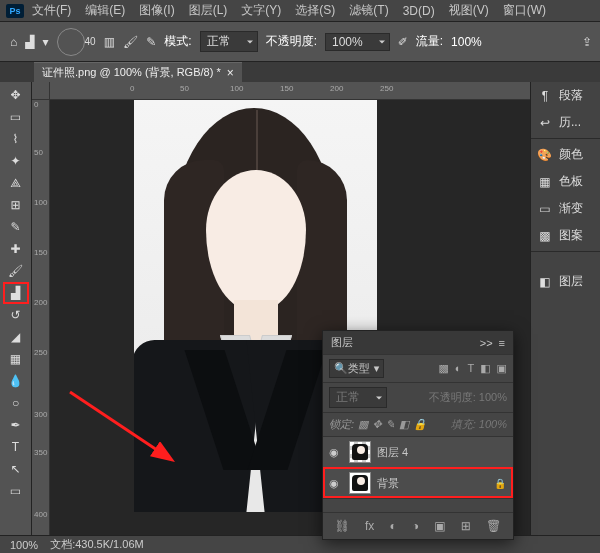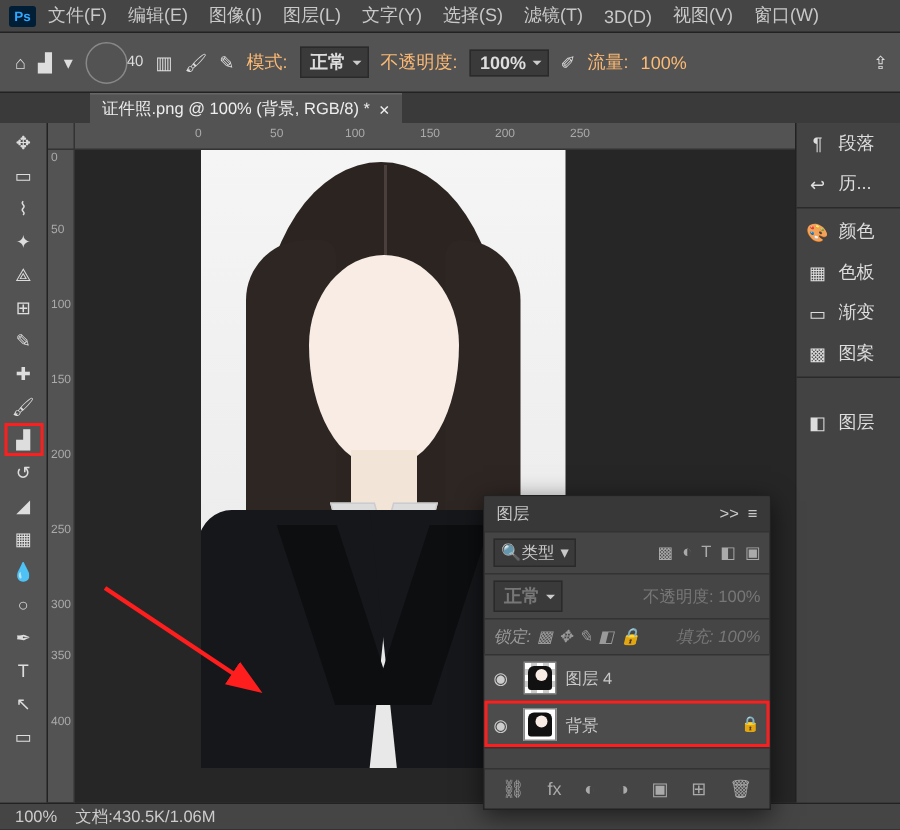--- a/index.html
+++ b/index.html
@@ -4,25 +4,25 @@
 <style>
   * { box-sizing: border-box; margin: 0; padding: 0; font-family: "Microsoft YaHei", Arial, sans-serif; }
   body { background: #323232; color: #c8c8c8; width: 600px; height: 553px; overflow: hidden; font-size: 12px; position: relative; }
   .menubar { height: 22px; background: #454545; display: flex; align-items: center; padding-left: 6px; gap: 2px; border-bottom: 1px solid #222; }
   .menubar .ps { width: 18px; height: 14px; background: #001e36; color: #31a8ff; font-size: 9px; font-weight: bold; display: flex; align-items: center; justify-content: center; border-radius: 2px; }
   .menubar span.mi { padding: 0 6px; font-size: 12px; cursor: default; }
   .optbar { height: 40px; background: #535353; display: flex; align-items: center; padding-left: 10px; gap: 8px; border-bottom: 1px solid #222; }
   .optbar .ico, .optbar .sep { display: flex; align-items: center; justify-content: center; color: #ddd; }
   .brush-preview { width: 28px; height: 28px; border: 1px solid #888; border-radius: 50%; position: relative; }
   .brush-size { font-size: 10px; color: #ddd; }
-  .sel { background: #3a3a3a; border: 1px solid #2a2a2a; color: #ddd; padding: 1px 14px 1px 6px; font-size: 12px; position: relative; font-weight: bold; }
+  .sel { background: #3a3a3a; border: 1px solid #2a2a2a; color: #ddd; padding: 1px 26px 1px 6px; font-size: 12px; position: relative; }
   .sel::after { content: ''; position: absolute; right: 4px; top: 50%; border: 3px solid transparent; border-top-color: #ccc; transform: translateY(-25%); }
-  .lbl { font-size: 12px; color: #fdba74; }
+  .lbl { font-size: 12px; color: #ffffff; }
   .doc-tab-bar { height: 20px; background: #3a3a3a; display: flex; align-items: stretch; padding-left: 34px; }
-  .doc-tab { background: #535353; padding: 2px 8px; font-size: 11px; color: #eee; display: flex; align-items: center; gap: 6px; border-top: 1px solid #666; margin-left: 26px; }
+  .doc-tab { background: #535353; padding: 2px 8px; font-size: 11px; color: #eee; display: flex; align-items: center; gap: 6px; border-top: 1px solid #666; }
   .close-x { font-size: 12px; }
   .workspace { display: flex; height: calc(553px - 22px - 40px - 20px - 18px); position: relative; }
   .toolbar { width: 32px; background: #535353; display: flex; flex-direction: column; align-items: center; padding-top: 2px; gap: 0; border-right: 1px solid #222; }
   .toolbar .tool { width: 26px; height: 22px; display: flex; align-items: center; justify-content: center; color: #ddd; position: relative; }
   .toolbar .tool.hl { border: 2px solid #ff1e1e; }
   .canvas-area { flex: 1; background: #262626; position: relative; overflow: hidden; }
   .ruler-h { position: absolute; top: 0; left: 18px; right: 0; height: 18px; background: #535353; border-bottom: 1px solid #333; color: #aaa; font-size: 8px; }
   .ruler-h span { position: absolute; top: 2px; }
   .ruler-v { position: absolute; top: 18px; left: 0; bottom: 0; width: 18px; background: #535353; border-right: 1px solid #333; color: #aaa; font-size: 8px; }
   .ruler-v span { position: absolute; left: 2px; transform: none; }
@@ -154,23 +154,23 @@
       <span style="left:280px">200</span>
       <span style="left:330px">250</span>
     </div>
     <div class="ruler-v">
       <span style="top:0px">0</span>
       <span style="top:48px">50</span>
       <span style="top:98px">100</span>
       <span style="top:148px">150</span>
       <span style="top:198px">200</span>
       <span style="top:248px">250</span>
-      <span style="top:298px">300</span>
-      <span style="top:332px">350</span>
-      <span style="top:376px">400</span>
+      <span style="top:310px">300</span>
+      <span style="top:348px">350</span>
+      <span style="top:410px">400</span>
     </div>
     <div class="photo">
       <div class="hair"></div>
         <div class="hair2"></div>
         <div class="hair3"></div>
       <div class="part"></div>
       <div class="face"></div>
       <div class="neck"></div>
       <div class="shirt"></div>
       <div class="collar-l"></div>

